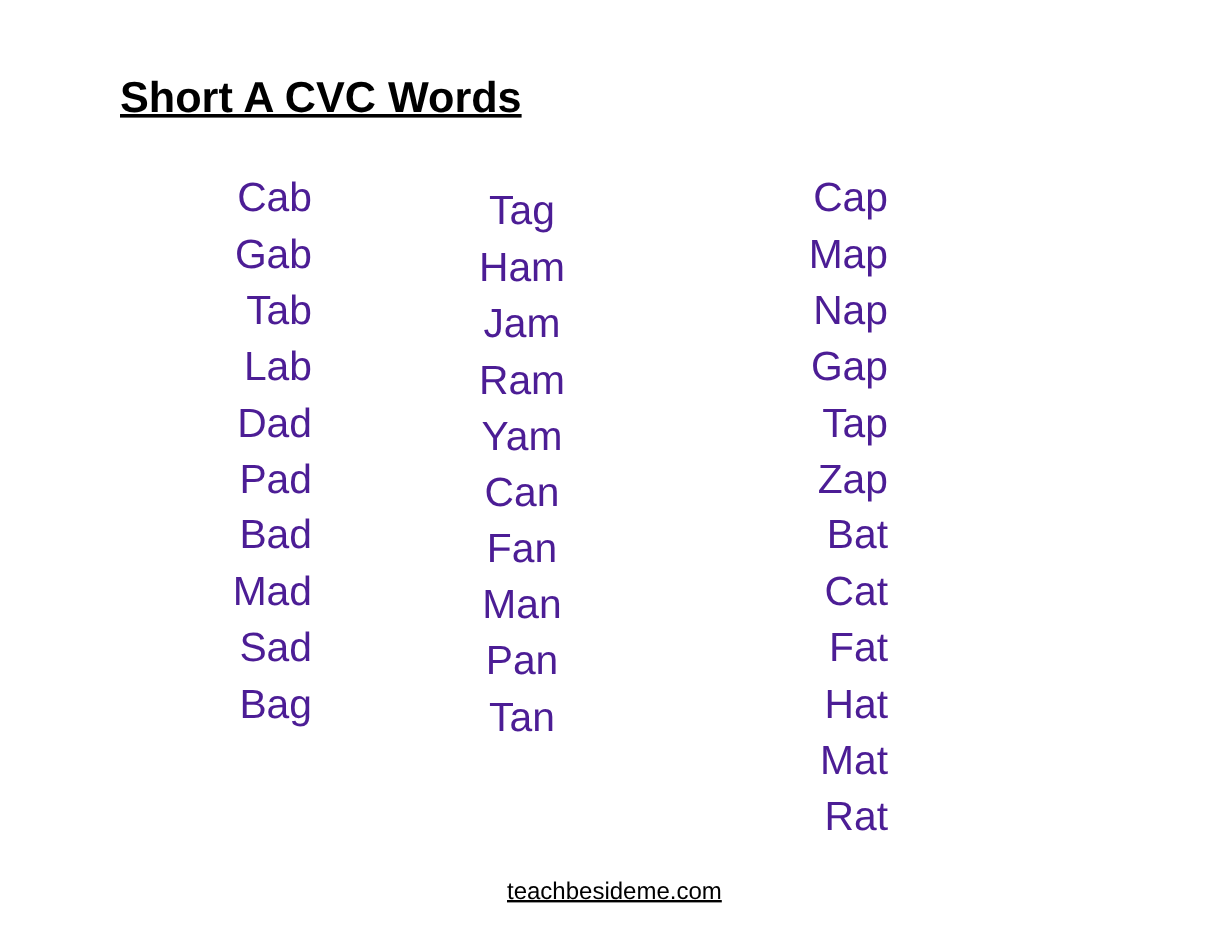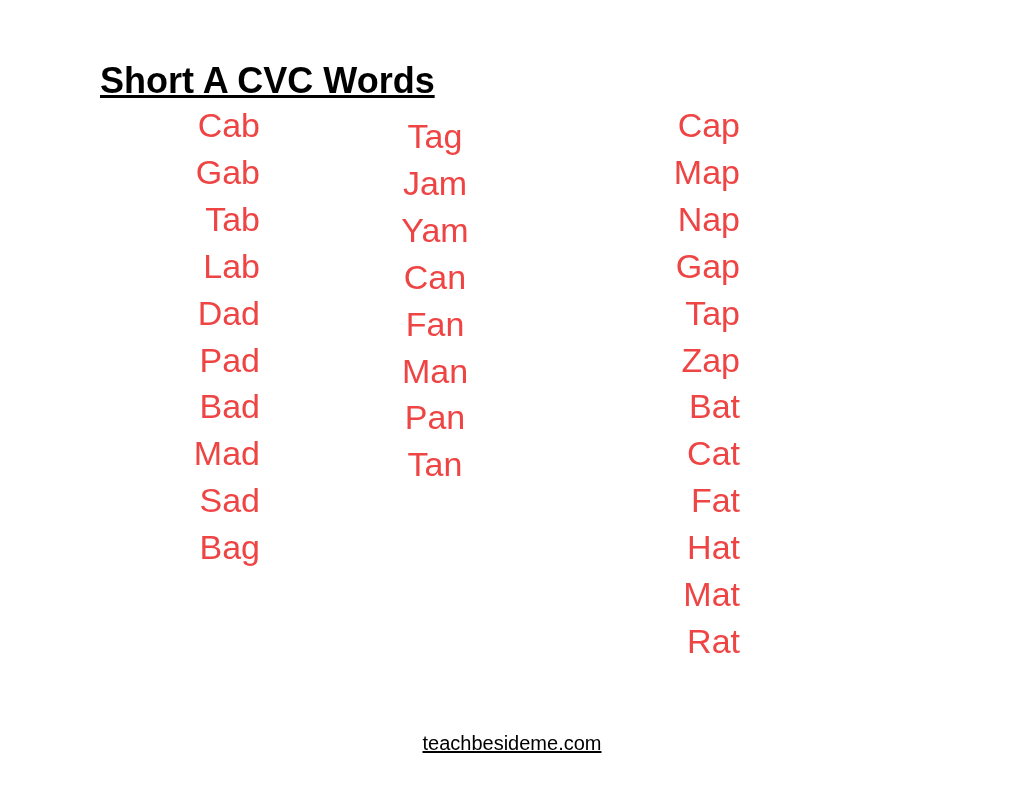--- a/index.html
+++ b/index.html
@@ -23,20 +23,21 @@
       background: #ffffff;
       padding: 60px 80px 40px 100px;
       position: relative;
     }
 
     .page-title {
       font-size: 36px;
       font-weight: bold;
       text-decoration: underline;
       color: #000000;
+      margin-bottom: 40px;
       font-family: Arial, sans-serif;
     }
 
     .words-layout {
       display: flex;
       flex-direction: row;
       gap: 0;
       justify-content: flex-start;
       align-items: flex-start;
       width: 100%;
@@ -63,21 +64,21 @@
     }
 
     .word-column:nth-child(3) {
       min-width: 200px;
       align-items: flex-end;
       padding-left: 80px;
     }
 
     .word-item {
       font-size: 34px;
-      color: #ef4444;
+      color: #4c1d95;
       line-height: 1.38;
       font-family: Arial, sans-serif;
     }
 
     .footer-link {
       position: absolute;
       bottom: 30px;
       left: 50%;
       transform: translateX(-50%);
       font-size: 20px;
@@ -102,21 +103,23 @@
         <span class="word-item">Dad</span>
         <span class="word-item">Pad</span>
         <span class="word-item">Bad</span>
         <span class="word-item">Mad</span>
         <span class="word-item">Sad</span>
         <span class="word-item">Bag</span>
       </div>
 
     <div class="word-column" id="col2-container">
         <span class="word-item">Tag</span>
+        <span class="word-item">Ham</span>
         <span class="word-item">Jam</span>
+        <span class="word-item">Ram</span>
         <span class="word-item">Yam</span>
         <span class="word-item">Can</span>
         <span class="word-item">Fan</span>
         <span class="word-item">Man</span>
         <span class="word-item">Pan</span>
         <span class="word-item">Tan</span>
       </div>
 
     <div class="word-column" id="col3-container">
         <span class="word-item">Cap</span>

